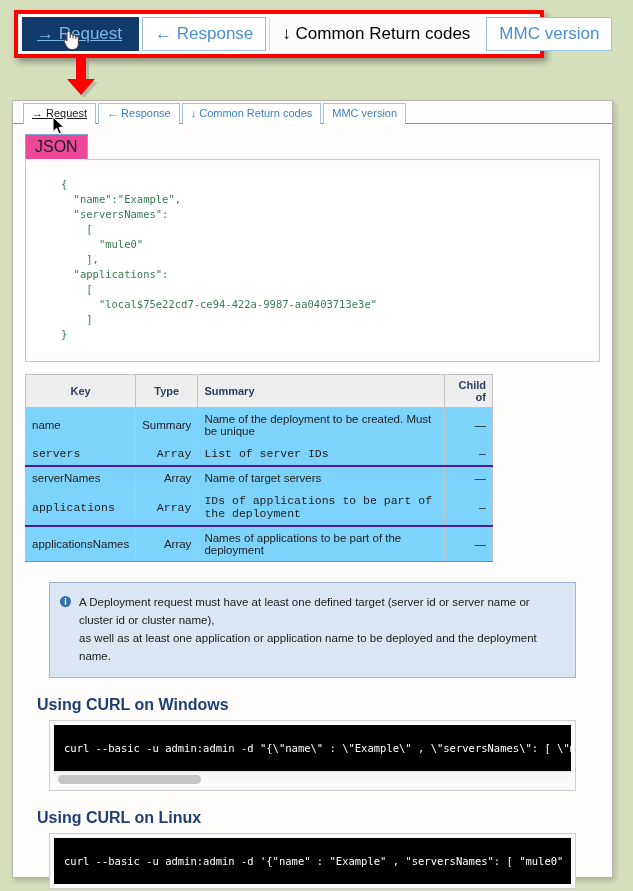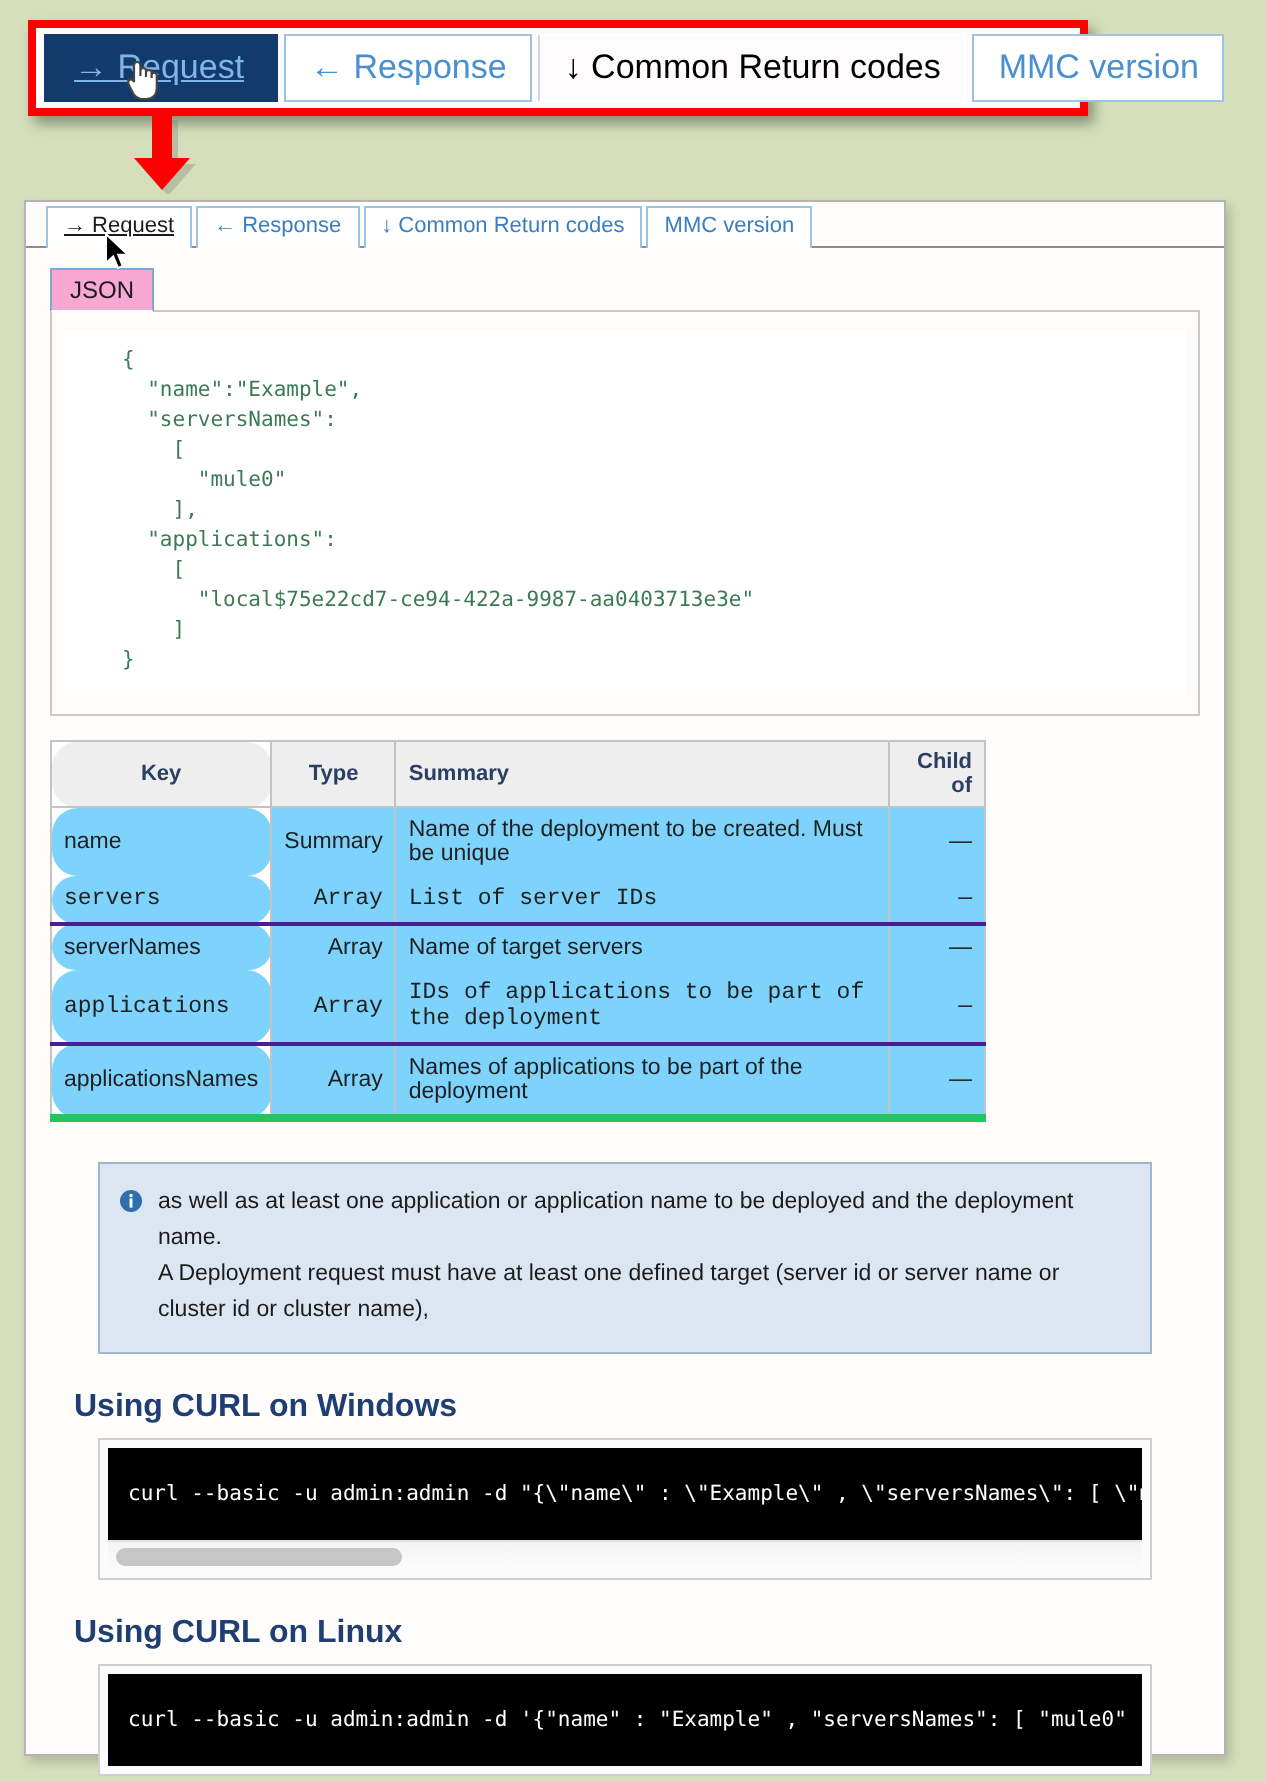--- a/index.html
+++ b/index.html
@@ -104,23 +104,23 @@
     width: 13px; height: 19px;
     pointer-events: none;
     z-index: 40;
   }
 
   .panel-body { padding: 10px 12px 0 12px; }
 
   
   .json-tabrow { display:flex; }
   .json-tab {
-    font-size: 12px;
+    font-size: 16px;
     color: #1b1b1b;
-    background: #f9a8d4;
+    background: #ec4899;
     border: 1px solid #7aa9d2;
     border-bottom: 1px solid #ffffff;
     padding: 3px 9px 3px 9px;
     position: relative;
     z-index: 3;
   }
   .json-box {
     border: 1px solid #c9c9c9;
     background: #fdfcfb;
     margin-top: -1px;
@@ -157,22 +157,22 @@
     font-weight: bold;
   }
   table.keytable td {
     border-left: 1px solid #c3c3c3;
     border-right: 1px solid #c3c3c3;
     padding: 5px 6px;
     background: #7dd3fc;
     height: 23px;
   }
   table.keytable tr.sep td { border-bottom: 2px solid #4c1d95; font-family: Liberation Mono, monospace; }
-  table.keytable tr.last td { border-bottom: 4px solid #22c55e; margin-left: 39px; }
-  .col-key   { width: 100px; text-align: left; border-radius: 13px; }
+  table.keytable tr.last td { border-bottom: 1px solid #22c55e; margin-left: 39px; }
+  .col-key   { width: 100px; text-align: left; }
   .col-type  { width: 40px;  text-align: right; }
   .col-sum   { width: 278px; text-align: left; }
   .col-child { width: 50px;  text-align: right; }
   th.col-key  { text-align: center; }
   th.col-type { text-align: center; }
 
   
   .note {
     margin: 20px 24px 0 24px;
     background: #dce6f2;
@@ -326,22 +326,22 @@
       </tbody>
     </table>
 
     <div class="note">
       <svg class="info-icon" viewBox="0 0 12 12">
         <circle cx="6" cy="6" r="6" fill="#2f6fad"></circle>
         <rect x="5.2" y="4.6" width="1.6" height="5" fill="#ffffff"></rect>
         <rect x="5.2" y="2.2" width="1.6" height="1.7" fill="#ffffff"></rect>
       </svg>
       <div>
+        <div>A Deployment request must have at least one defined target (server id or server name or cluster id or cluster name),</div>
         <div>as well as at least one application or application name to be deployed and the deployment name.</div>
-        <div>A Deployment request must have at least one defined target (server id or server name or cluster id or cluster name),</div>
       </div>
     </div>
 
     <div class="sec-title">Using CURL on Windows</div>
     <div class="curl-wrap">
       <div class="curl-black">curl --basic -u admin:admin -d  "{\"name\" : \"Example\" , \"serversNames\": [ \"mul</div>
       <div class="scroll-track">
         <div class="scroll-thumb"></div>
       </div>
     </div>

